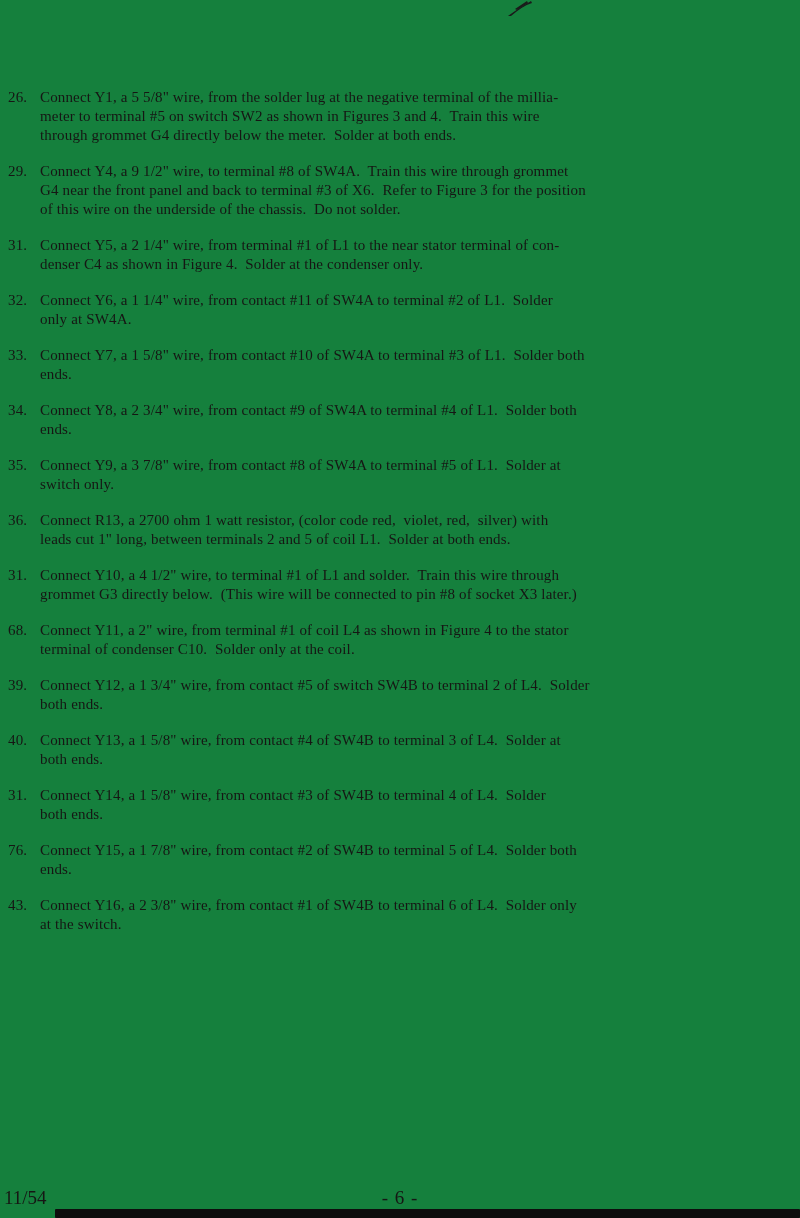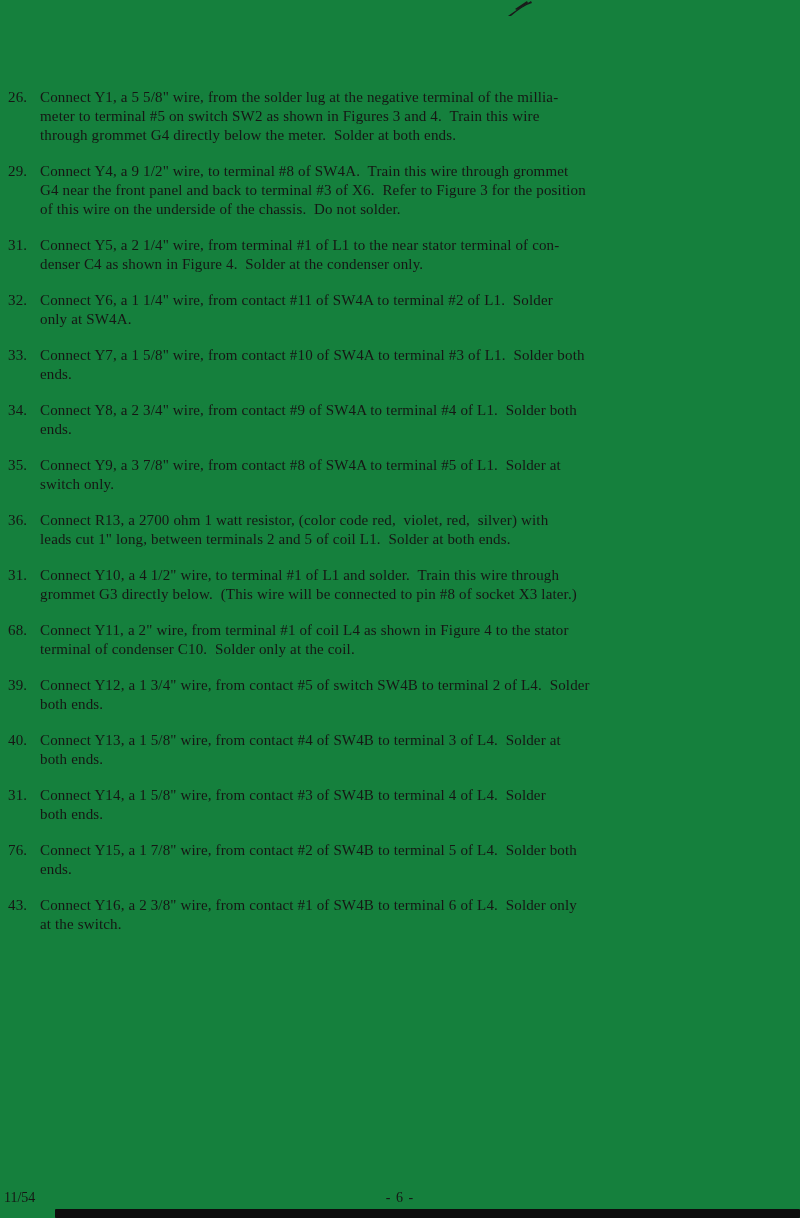--- a/index.html
+++ b/index.html
@@ -33,21 +33,21 @@
     width:30px;
     margin-right:2px;
   }
   .step .txt{
     flex:1;
     white-space:pre-wrap;
   }
   .footer{
     position:absolute;
     top:1188px;left:0;right:0;
-    font-size:14px;
+    font-size:19px;
     line-height:19px;
   }
   .footer .left{
     position:absolute;
     left:4px;top:0;
   }
   .footer .center{
     display:block;
     text-align:center;
     letter-spacing:1px;

